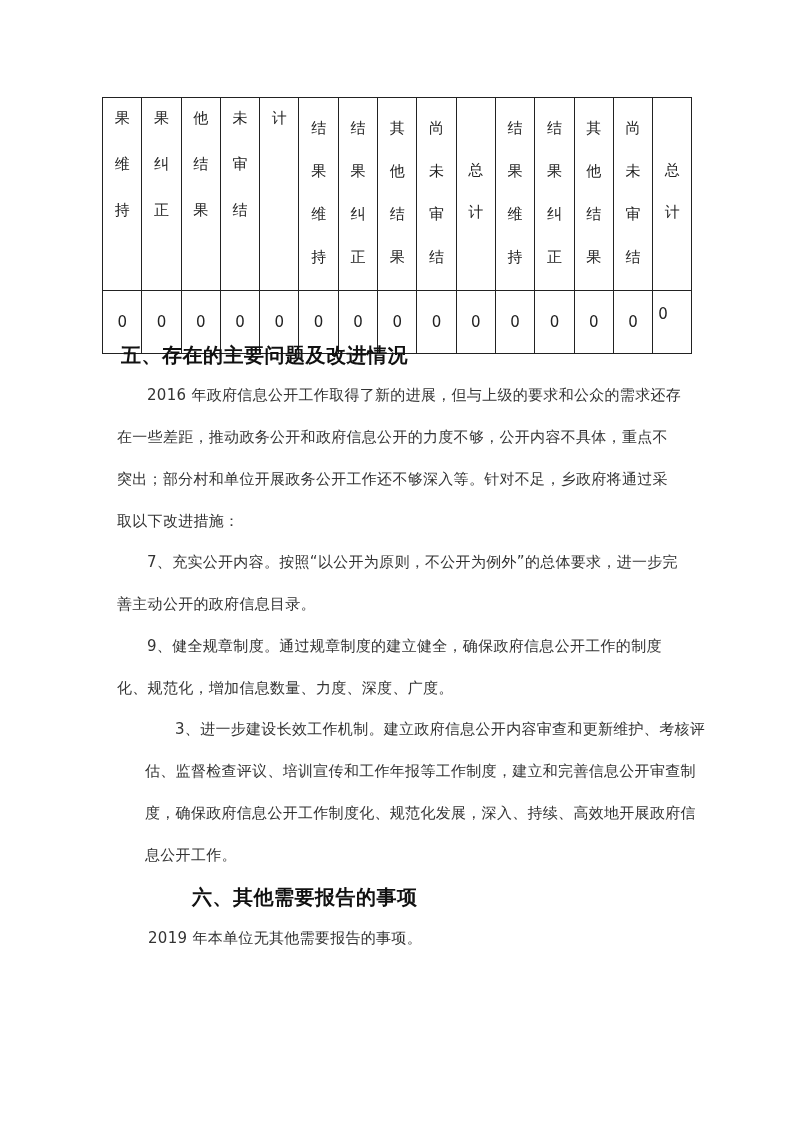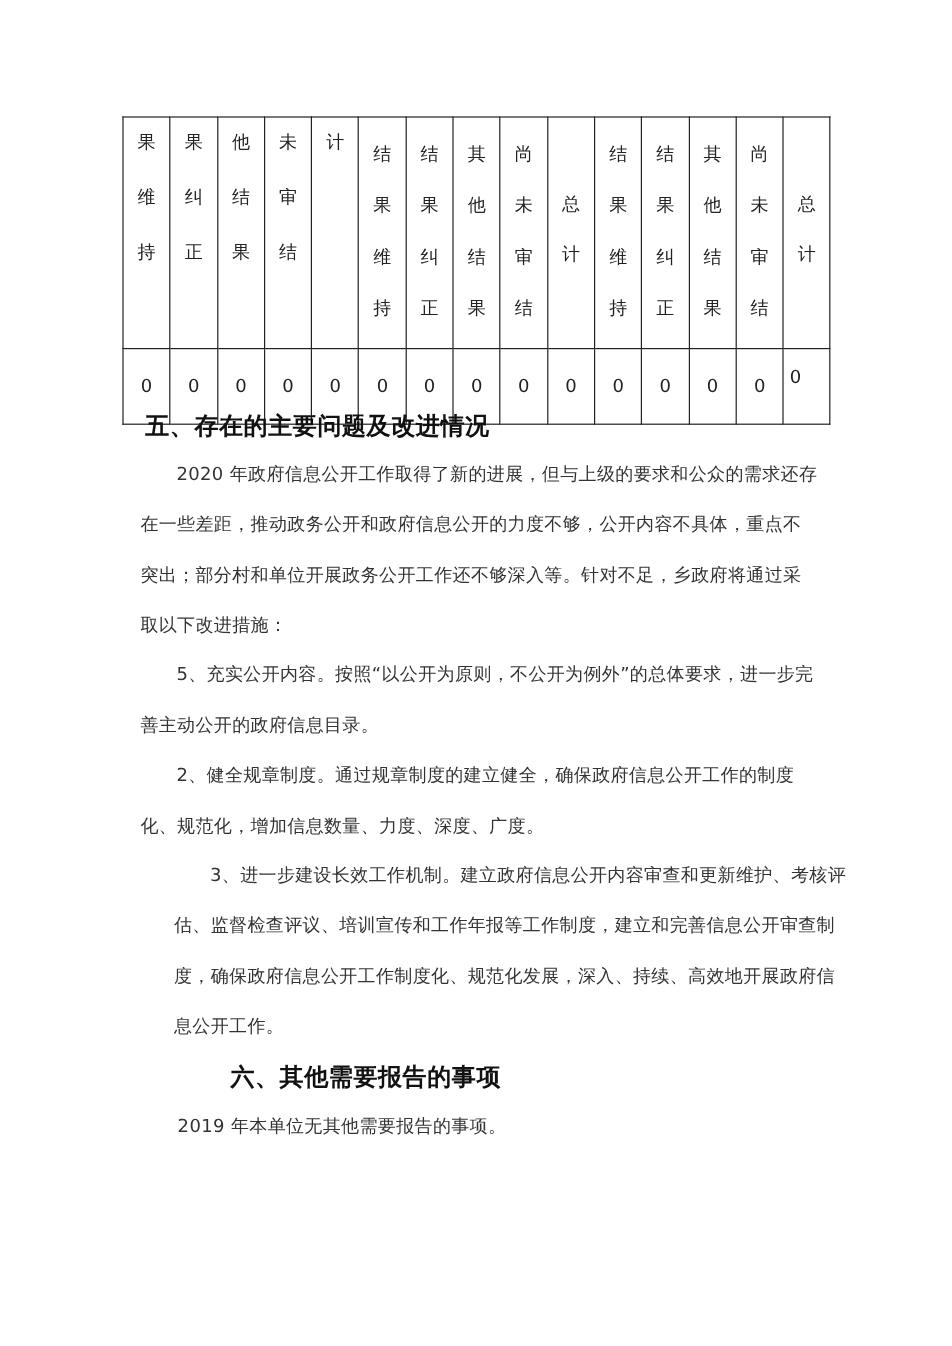--- a/index.html
+++ b/index.html
@@ -177,19 +177,19 @@
           <td>0</td>
           <td>0</td>
           <td class="last-data">0</td>
         </tr>
   </tbody>
     </table>
 </div>
 
 <h2 class="section" style="top:342px;">五、存在的主要问题及改进情况</h2>
 
-<p class="body indent" style="top:374px;">2020 年政府信息公开工作取得了新的进展，但与上级的要求和公众的需求还存在一些差距，推动政务公开和政府信息公开的力度不够，公开内容不具体，重点不突出；部分村和单位开展政务公开工作还不够深入等。针对不足，乡政府将通过采取以下改进措施：</p>
-<p class="body indent" style="top:541px;">5、充实公开内容。按照“以公开为原则，不公开为例外”的总体要求，进一步完善主动公开的政府信息目录。</p>
-<p class="body indent" style="top:625px;">2、健全规章制度。通过规章制度的建立健全，确保政府信息公开工作的制度化、规范化，增加信息数量、力度、深度、广度。</p>
+<p class="body indent" style="top:374px;">2016 年政府信息公开工作取得了新的进展，但与上级的要求和公众的需求还存在一些差距，推动政务公开和政府信息公开的力度不够，公开内容不具体，重点不突出；部分村和单位开展政务公开工作还不够深入等。针对不足，乡政府将通过采取以下改进措施：</p>
+<p class="body indent" style="top:541px;">7、充实公开内容。按照“以公开为原则，不公开为例外”的总体要求，进一步完善主动公开的政府信息目录。</p>
+<p class="body indent" style="top:625px;">9、健全规章制度。通过规章制度的建立健全，确保政府信息公开工作的制度化、规范化，增加信息数量、力度、深度、广度。</p>
 <p class="body indent" style="top:708px;margin-left:28px;">3、进一步建设长效工作机制。建立政府信息公开内容审查和更新维护、考核评估、监督检查评议、培训宣传和工作年报等工作制度，建立和完善信息公开审查制度，确保政府信息公开工作制度化、规范化发展，深入、持续、高效地开展政府信息公开工作。</p>
 
 <h2 class="section" style="top:884px; left:148px;margin-left:44px;">六、其他需要报告的事项</h2>
 <p class="body" style="top:917px; left:148px;">2019 年本单位无其他需要报告的事项。</p>
 
 </body></html>

